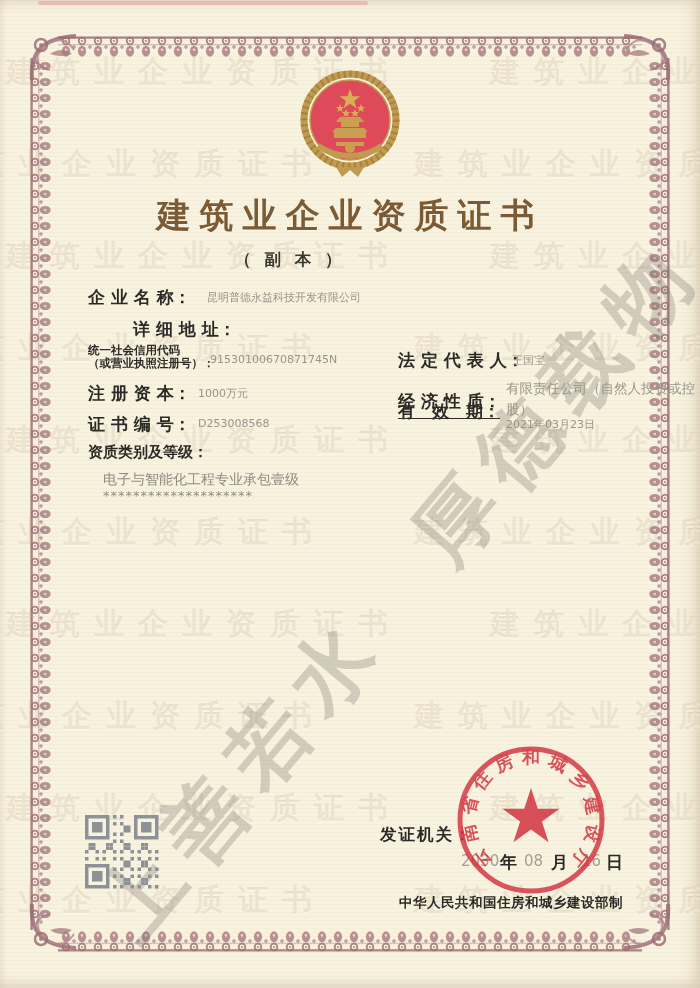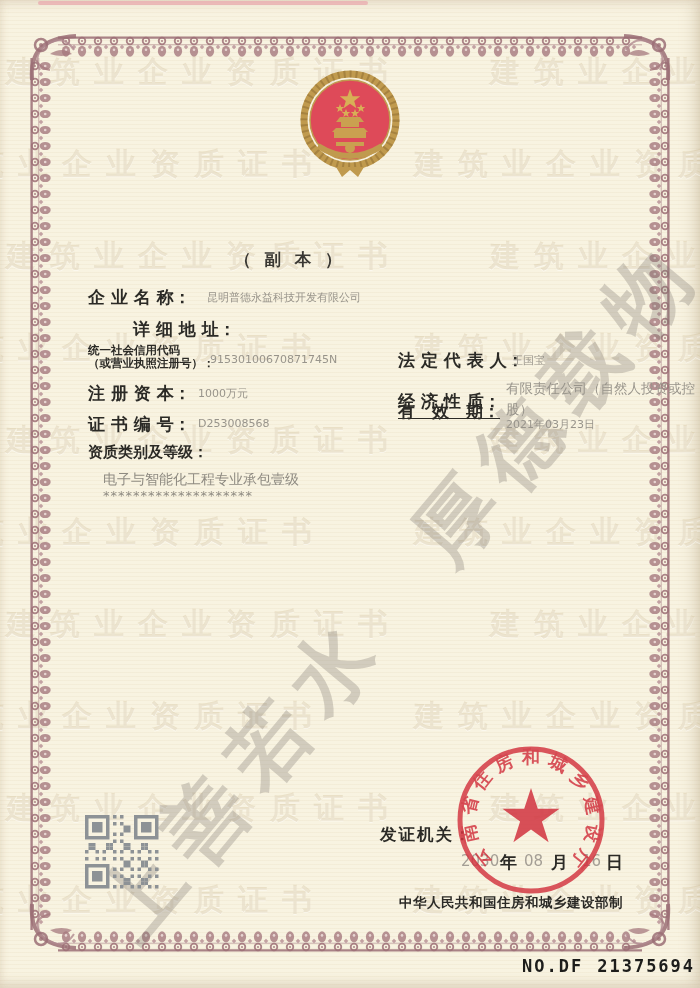--- a/index.html
+++ b/index.html
@@ -1050,20 +1050,21 @@
     <path d="M38,52 L66,52 L62,47 L42,47 Z" fill="#caa050"></path>
     <rect x="43" y="52" width="18" height="5" fill="#caa050"></rect>
     <path d="M34,62 L70,62 L66,58 L38,58 Z" fill="#caa050"></path>
     <rect x="36" y="62" width="32" height="6" fill="#caa050"></rect>
     <rect x="38" y="72" width="28" height="4" fill="#caa050"></rect>
     <circle cx="52" cy="78" r="5" fill="#caa050"></circle>
     <path d="M20,76 Q52,96 84,76" stroke="#c09a4e" stroke-width="6" fill="none"></path>
     <path d="M38,97 L44,107 L52,100 L60,107 L66,97 Z" fill="#c09a4e"></path>
   </svg>
 
+  <div class="title">建筑业企业资质证书</div>
   <div class="subtitle">（ 副 本 ）</div>
 
   <div id="f-company-l" class="lbl">企 业 名 称：</div>
   <div id="f-company-v" class="val">昆明普德永益科技开发有限公司</div>
   <div id="f-address-l" class="lbl">详 细 地 址：</div>
   <div id="f-credit-l" class="lbl-small">
     <div>统一社会信用代码</div>
     <div>（或营业执照注册号）：</div>
   </div>
   <div id="f-credit-v" class="val">91530100670871745N</div>
@@ -1189,16 +1190,13 @@
       <text x="40.6" y="49.3" fill="#d23440" font-size="18" font-weight="bold" text-anchor="middle" transform="rotate(-51.2 40.6 49.3)" opacity="0.93">住</text>
       <text x="60.4" y="33.6" fill="#d23440" font-size="18" font-weight="bold" text-anchor="middle" transform="rotate(-25.6 60.4 33.6)" opacity="0.93">房</text>
       <text x="85.0" y="28.0" fill="#d23440" font-size="18" font-weight="bold" text-anchor="middle" transform="rotate(0.0 85.0 28.0)" opacity="0.93">和</text>
       <text x="109.6" y="33.6" fill="#d23440" font-size="18" font-weight="bold" text-anchor="middle" transform="rotate(25.6 109.6 33.6)" opacity="0.93">城</text>
       <text x="129.4" y="49.3" fill="#d23440" font-size="18" font-weight="bold" text-anchor="middle" transform="rotate(51.2 129.4 49.3)" opacity="0.93">乡</text>
       <text x="140.5" y="72.0" fill="#d23440" font-size="18" font-weight="bold" text-anchor="middle" transform="rotate(76.8 140.5 72.0)" opacity="0.93">建</text>
       <text x="140.7" y="97.2" fill="#d23440" font-size="18" font-weight="bold" text-anchor="middle" transform="rotate(102.4 140.7 97.2)" opacity="0.93">设</text>
       <text x="129.9" y="120.1" fill="#d23440" font-size="18" font-weight="bold" text-anchor="middle" transform="rotate(128.0 129.9 120.1)" opacity="0.93">厅</text>
     </svg>
 
-  <div class="serial">
-    <span>NO.DF</span><span style="margin-right:0">21375694</span>
-  </div>
 </div>
 
 </body></html>

